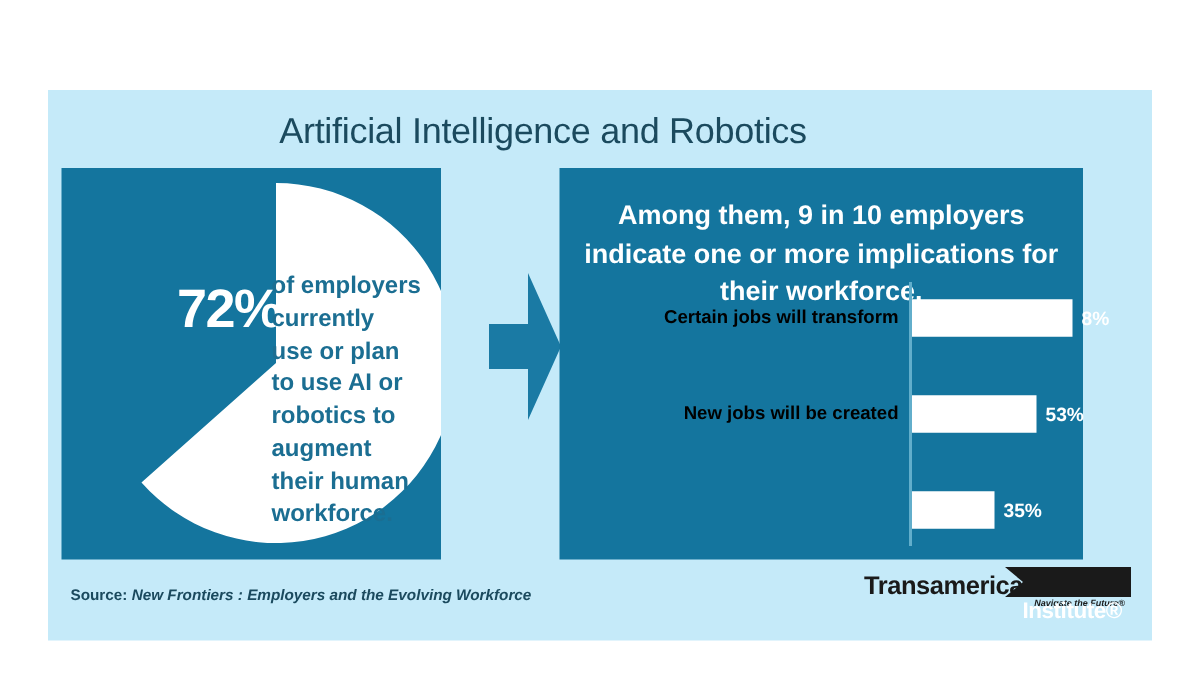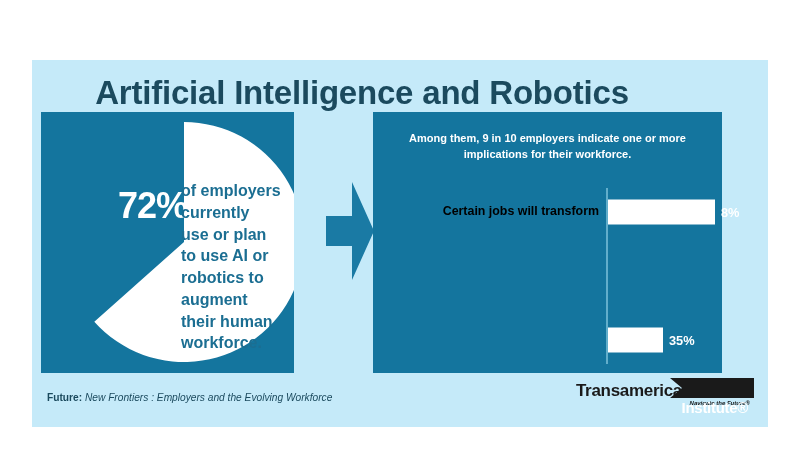--- a/index.html
+++ b/index.html
@@ -24,22 +24,22 @@
   }
 
   
   #title {
     position: absolute;
     left: 0;
     top: 14px;
     width: 660px;
     text-align: center;
     color: #1B4A5E;
-    font-size: 33px;
-    font-weight: bold;
+    font-size: 24px;
+    font-weight: normal;
     letter-spacing: -0.2px;
     white-space: nowrap;
   }
 
   
   .panel {
     position: absolute;
     background: #14759E;
   }
   #pie-panel {
@@ -100,21 +100,21 @@
   }
 
   
   #bars-heading {
     position: absolute;
     left: 16px;
     top: 19px;
     width: 317px;
     text-align: center;
     color: #ffffff;
-    font-size: 11px;
+    font-size: 18px;
     font-weight: bold;
     line-height: 1.42;
   }
 
   
   #bar-chart {
     position: absolute;
     left: 0;
     top: 76px;
     width: 349px;
@@ -167,21 +167,21 @@
   
   #source {
     position: absolute;
     left: 15px;
     top: 332px;
     color: #1B4A5E;
     font-size: 10.2px;
     white-space: nowrap;
   }
   #source-label { font-weight: bold; }
-  #source-title { font-style: italic; font-weight: normal; }
+  #source-title { font-style: italic; font-weight: bold; }
 
   
   #logo {
     position: absolute;
     left: 566px;
     top: 318px;
     width: 156px;
     height: 32px;
   }
   #logo-row {
@@ -260,30 +260,35 @@
 
     <div id="bar-chart">
       <div id="bar-axis"></div>
 
       <div class="bar-row" style="top:6px;">
         <div class="bar-label">Certain jobs will transform</div>
         <div class="bar-fill" style="width:107px;"></div>
         <div class="bar-value" style="left:348px;">8%</div>
       </div>
 
+      <div class="bar-row" style="top:70px;">
+        <div class="bar-label">New jobs will be created</div>
+        <div class="bar-fill" style="width:83px;"></div>
+        <div class="bar-value" style="left:324px;">53%</div>
+      </div>
 
       <div class="bar-row" style="top:134px;">
         <div class="bar-fill" style="width:55px;"></div>
         <div class="bar-value" style="left:296px;">35%</div>
       </div>
     </div>
   </div>
 
   <div id="source">
-    <span id="source-label">Future:</span>
+    <span id="source-label">Source:</span>
     <span id="source-title">New Frontiers : Employers and the Evolving Workforce</span>
   </div>
 
   <div id="logo">
     <div id="logo-row">
       <div id="logo-transamerica">Transamerica</div>
       <div id="logo-chevron">
         <svg width="84" height="20" viewBox="0 0 84 20" aria-hidden="true">
           <path d="M 0 0 L 72 0 L 84 0 L 84 20 L 0 20 L 12 10 Z" fill="#1A1A1A"></path>
         </svg>

